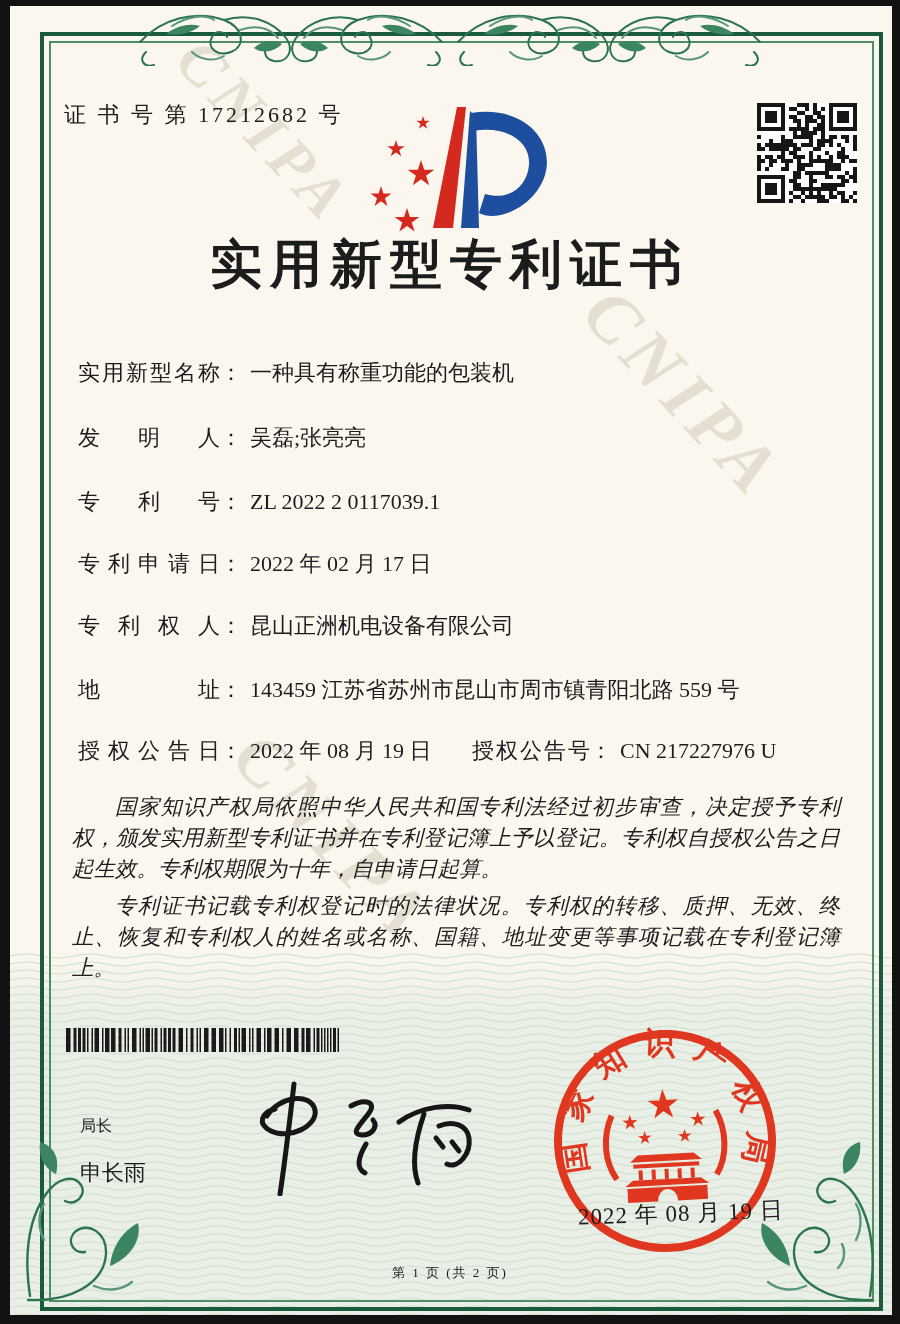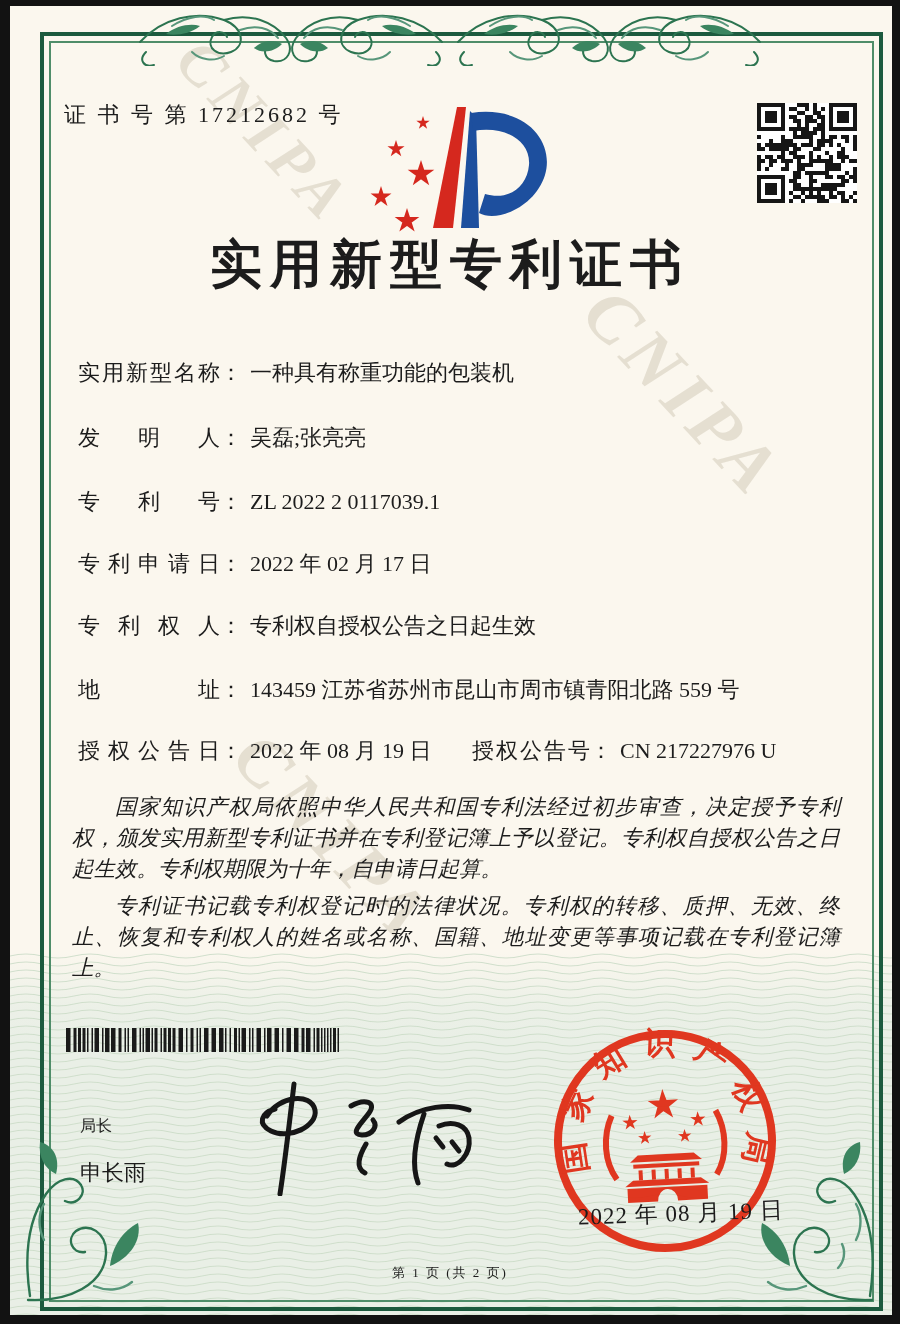--- a/index.html
+++ b/index.html
@@ -387,21 +387,21 @@
   <div class="abs frow" style="top:423px;">
     <span class="flabel">发明人</span><span class="colon">：</span><span>吴磊;张亮亮</span>
   </div>
   <div class="abs frow" style="top:487px;">
     <span class="flabel">专利号</span><span class="colon">：</span><span>ZL 2022 2 0117039.1</span>
   </div>
   <div class="abs frow" style="top:549px;">
     <span class="flabel">专利申请日</span><span class="colon">：</span><span>2022 年 02 月 17 日</span>
   </div>
   <div class="abs frow" style="top:611px;">
-    <span class="flabel">专利权人</span><span class="colon">：</span><span>专利权自授权公告之日起生效</span>
+    <span class="flabel">专利权人</span><span class="colon">：</span><span>昆山正洲机电设备有限公司</span>
   </div>
   <div class="abs frow" style="top:675px;">
     <span class="flabel">地址</span><span class="colon">：</span><span>143459 江苏省苏州市昆山市周市镇青阳北路 559 号</span>
   </div>
   <div class="abs frow" style="top:736px;">
     <span class="flabel">授权公告日</span><span class="colon">：</span><span>2022 年 08 月 19 日</span>
     <span class="grant">
       <span class="flabel">授权公告号</span><span class="colon">：</span><span>CN 217227976 U</span>
     </span>
   </div>

